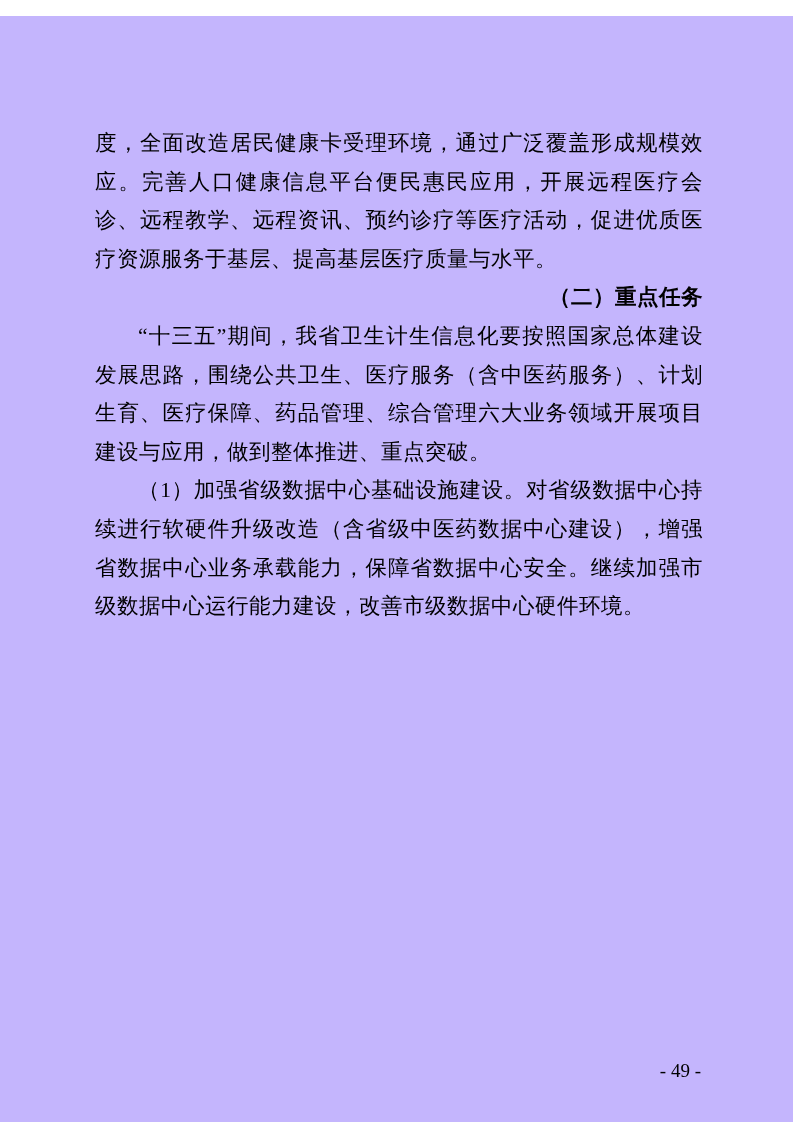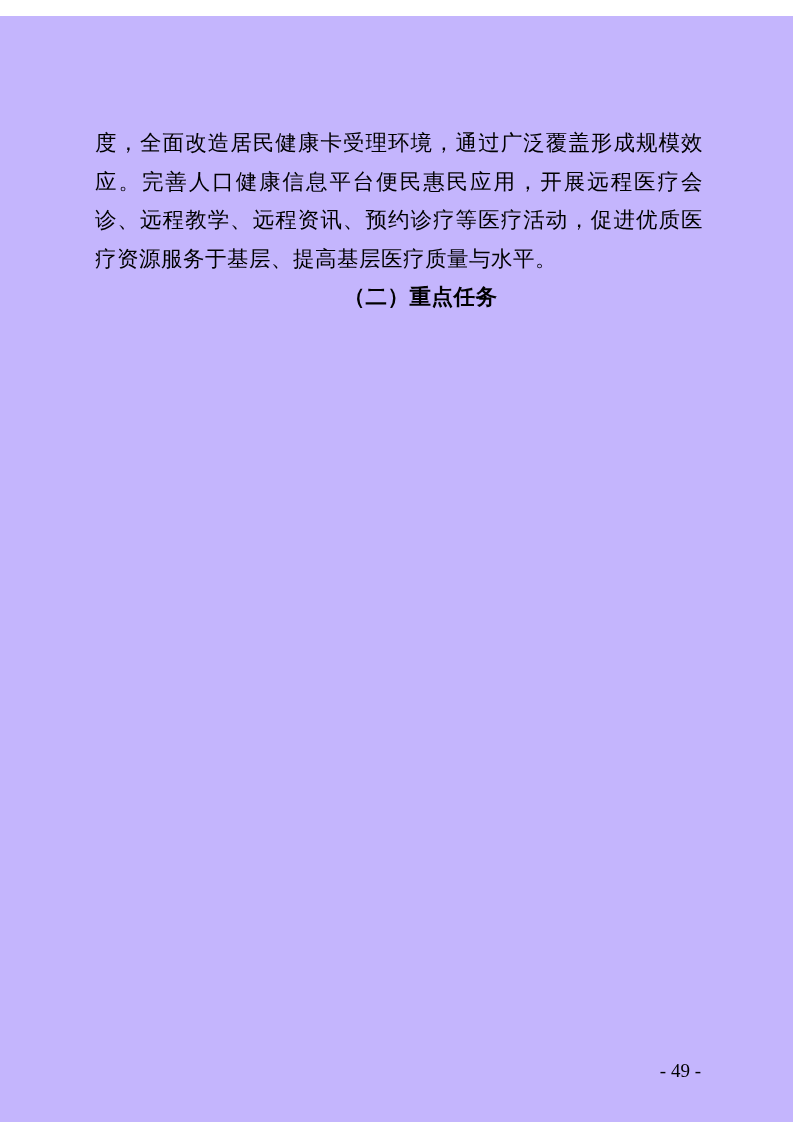--- a/index.html
+++ b/index.html
@@ -29,33 +29,35 @@
     line-height: 38.6px;
     text-align: justify;
     text-justify: inter-character;
     letter-spacing: 0.5px;
   }
   .indent {
     text-indent: 2em;
   }
   .heading {
     font-weight: bold;
-    text-align: center;
+    text-align: right;
   }
   .page-number {
     position: absolute;
     right: 92px;
     bottom: 56px;
     font-size: 19px;
     line-height: 22px;
     color: #000000;
   }
 </style>
 </head>
 <body>
 
 <div class="page">
   <div class="content">
     <p class="para">度，全面改造居民健康卡受理环境，通过广泛覆盖形成规模效应。完善人口健康信息平台便民惠民应用，开展远程医疗会诊、远程教学、远程资讯、预约诊疗等医疗活动，促进优质医疗资源服务于基层、提高基层医疗质量与水平。</p>
     <p class="para indent heading">（二）重点任务</p>
+    <p class="para indent">“十三五”期间，我省卫生计生信息化要按照国家总体建设发展思路，围绕公共卫生、医疗服务（含中医药服务）、计划生育、医疗保障、药品管理、综合管理六大业务领域开展项目建设与应用，做到整体推进、重点突破。</p>
+    <p class="para indent">（1）加强省级数据中心基础设施建设。对省级数据中心持续进行软硬件升级改造（含省级中医药数据中心建设），增强省数据中心业务承载能力，保障省数据中心安全。继续加强市级数据中心运行能力建设，改善市级数据中心硬件环境。</p>
   </div>
   <div class="page-number">- 49 -</div>
 </div>
 
 </body></html>

